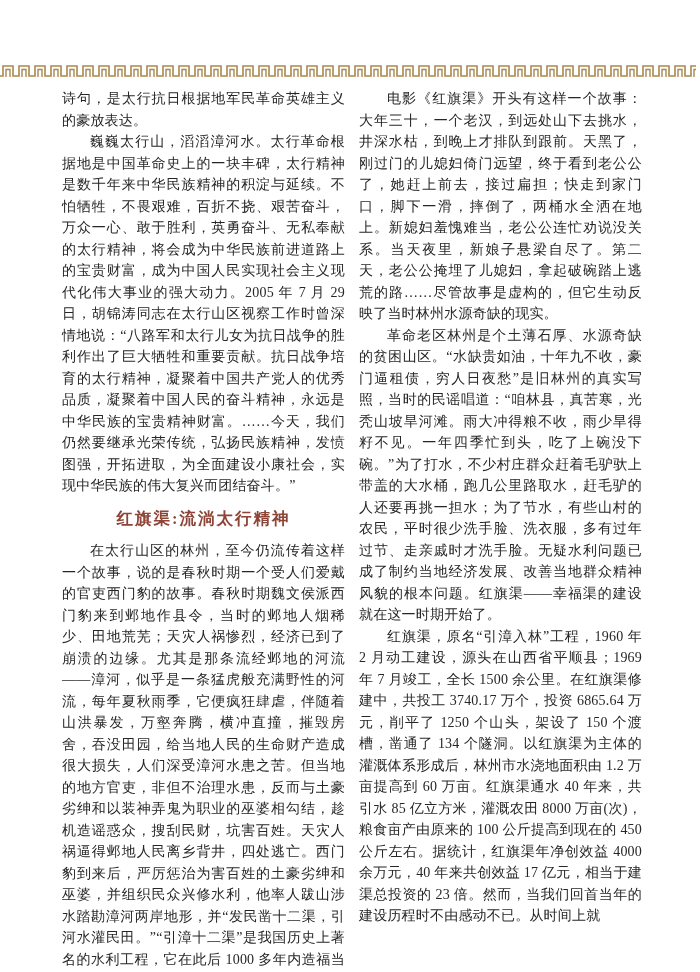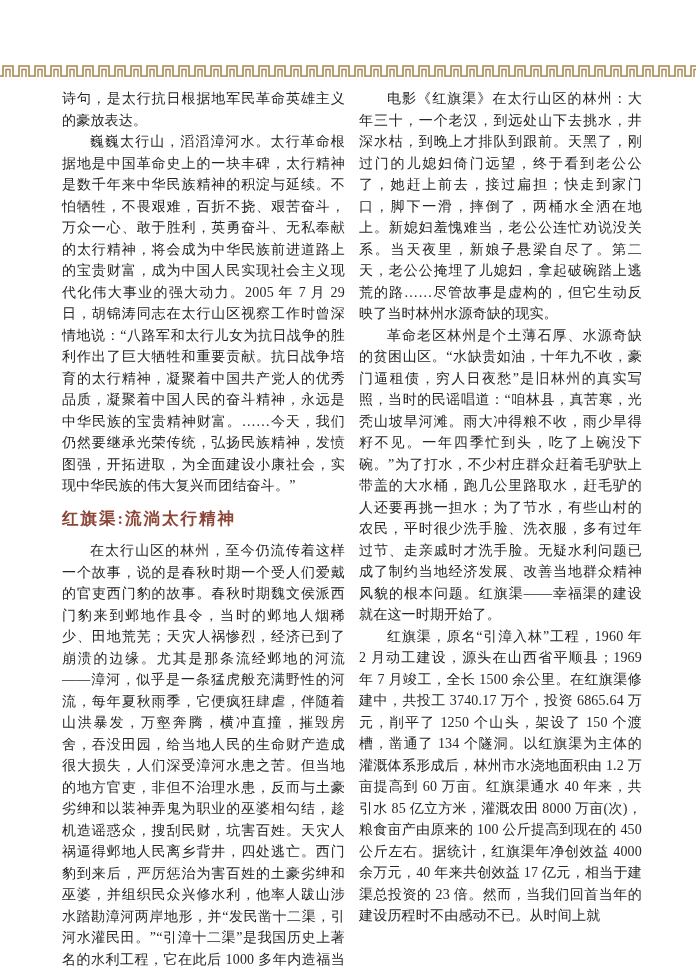--- a/index.html
+++ b/index.html
@@ -39,20 +39,21 @@
   .col {
     flex: 1 1 0;
     text-align: justify;
     font-size: 14px;
     line-height: 21.5px;
     letter-spacing: 0.2px;
   }
   .para { text-indent: 0; }
   .para.indent { text-indent: 2em; }
   .section-heading {
+    text-align: center;
     color: var(--heading-color);
     font-size: 16.5px;
     font-weight: 700;
     letter-spacing: 2px;
     margin: 11px 0 11px 0;
     text-indent: 0;
   }
   .footer {
     position: absolute;
     top: 900px;
@@ -101,21 +102,21 @@
   </div>
 
   <div class="content">
     <div class="col">
         <p class="para">诗句，是太行抗日根据地军民革命英雄主义的豪放表达。</p>
         <p class="para indent">巍巍太行山，滔滔漳河水。太行革命根据地是中国革命史上的一块丰碑，太行精神是数千年来中华民族精神的积淀与延续。不怕牺牲，不畏艰难，百折不挠、艰苦奋斗，万众一心、敢于胜利，英勇奋斗、无私奉献的太行精神，将会成为中华民族前进道路上的宝贵财富，成为中国人民实现社会主义现代化伟大事业的强大动力。2005 年 7 月 29 日，胡锦涛同志在太行山区视察工作时曾深情地说：“八路军和太行儿女为抗日战争的胜利作出了巨大牺牲和重要贡献。抗日战争培育的太行精神，凝聚着中国共产党人的优秀品质，凝聚着中国人民的奋斗精神，永远是中华民族的宝贵精神财富。……今天，我们仍然要继承光荣传统，弘扬民族精神，发愤图强，开拓进取，为全面建设小康社会，实现中华民族的伟大复兴而团结奋斗。”</p>
         <h2 class="section-heading">红旗渠:流淌太行精神</h2>
         <p class="para indent">在太行山区的林州，至今仍流传着这样一个故事，说的是春秋时期一个受人们爱戴的官吏西门豹的故事。春秋时期魏文侯派西门豹来到邺地作县令，当时的邺地人烟稀少、田地荒芜；天灾人祸惨烈，经济已到了崩溃的边缘。尤其是那条流经邺地的河流——漳河，似乎是一条猛虎般充满野性的河流，每年夏秋雨季，它便疯狂肆虐，伴随着山洪暴发，万壑奔腾，横冲直撞，摧毁房舍，吞没田园，给当地人民的生命财产造成很大损失，人们深受漳河水患之苦。但当地的地方官吏，非但不治理水患，反而与土豪劣绅和以装神弄鬼为职业的巫婆相勾结，趁机造谣惑众，搜刮民财，坑害百姓。天灾人祸逼得邺地人民离乡背井，四处逃亡。西门豹到来后，严厉惩治为害百姓的土豪劣绅和巫婆，并组织民众兴修水利，他率人跋山涉水踏勘漳河两岸地形，并“发民凿十二渠，引河水灌民田。”“引漳十二渠”是我国历史上著名的水利工程，它在此后 1000 多年内造福当地百姓。直到现在，河北临漳</p>
       </div>
     <div class="col">
-        <p class="para indent">电影《红旗渠》在太行山区的林州：大年三十，一个老汉，到远处山下去挑水，井深水枯，到晚上才排队到跟前。天黑了，刚过门的儿媳妇倚门远望，终于看到老公公了，她赶上前去，接过扁担；快走到家门口，脚下一滑，摔倒了，两桶水全洒在地上。新媳妇羞愧难当，老公公连忙劝说没关系。当天夜里，新娘子悬梁自尽了。第二天，老公公掩埋了儿媳妇，拿起破碗踏上逃荒的路……尽管故事是虚构的，但它生动反映了当时林州水源奇缺的现实。</p>
+        <p class="para indent">电影《红旗渠》开头有这样一个故事：大年三十，一个老汉，到远处山下去挑水，井深水枯，到晚上才排队到跟前。天黑了，刚过门的儿媳妇倚门远望，终于看到老公公了，她赶上前去，接过扁担；快走到家门口，脚下一滑，摔倒了，两桶水全洒在地上。新媳妇羞愧难当，老公公连忙劝说没关系。当天夜里，新娘子悬梁自尽了。第二天，老公公掩埋了儿媳妇，拿起破碗踏上逃荒的路……尽管故事是虚构的，但它生动反映了当时林州水源奇缺的现实。</p>
         <p class="para indent">革命老区林州是个土薄石厚、水源奇缺的贫困山区。“水缺贵如油，十年九不收，豪门逼租债，穷人日夜愁”是旧林州的真实写照，当时的民谣唱道：“咱林县，真苦寒，光秃山坡旱河滩。雨大冲得粮不收，雨少旱得籽不见。一年四季忙到头，吃了上碗没下碗。”为了打水，不少村庄群众赶着毛驴驮上带盖的大水桶，跑几公里路取水，赶毛驴的人还要再挑一担水；为了节水，有些山村的农民，平时很少洗手脸、洗衣服，多有过年过节、走亲戚时才洗手脸。无疑水利问题已成了制约当地经济发展、改善当地群众精神风貌的根本问题。红旗渠——幸福渠的建设就在这一时期开始了。</p>
         <p class="para indent">红旗渠，原名“引漳入林”工程，1960 年 2 月动工建设，源头在山西省平顺县；1969 年 7 月竣工，全长 1500 余公里。在红旗渠修建中，共投工 3740.17 万个，投资 6865.64 万元，削平了 1250 个山头，架设了 150 个渡槽，凿通了 134 个隧洞。以红旗渠为主体的灌溉体系形成后，林州市水浇地面积由 1.2 万亩提高到 60 万亩。红旗渠通水 40 年来，共引水 85 亿立方米，灌溉农田 8000 万亩(次)，粮食亩产由原来的 100 公斤提高到现在的 450 公斤左右。据统计，红旗渠年净创效益 4000 余万元，40 年来共创效益 17 亿元，相当于建渠总投资的 23 倍。然而，当我们回首当年的建设历程时不由感动不已。从时间上就</p>
       </div>
   </div>
 
 
   <div class="watermark">
     <span class="wm-text">?1994-2015 China Academic Journal Electronic Publishing House. All rights reserved.</span>
     <span class="wm-url">http://www.cnki.net</span>
   </div>

